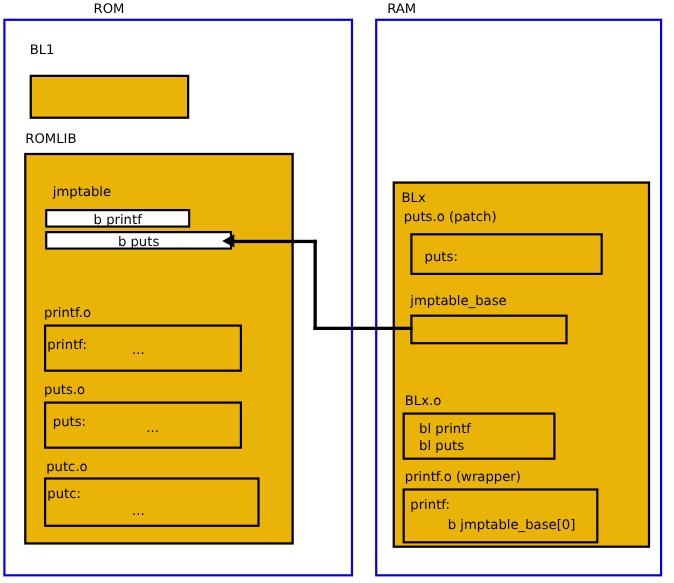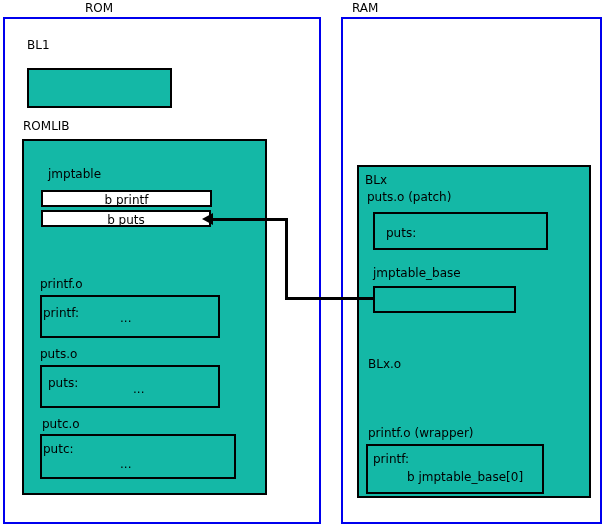--- a/index.html
+++ b/index.html
@@ -27,21 +27,21 @@
   }
   .region {
     position: absolute;
     border: 2px solid #0000ee;
     background: transparent;
     box-sizing: border-box;
   }
   .box {
     position: absolute;
     border: 2px solid #000000;
-    background: #14b8a6;
+    background: #eab308;
     box-sizing: border-box;
     padding-left: 40px;
   }
   .cell {
     position: absolute;
     border: 2px solid #000000;
     background: #ffffff;
     box-sizing: border-box;
     font-size: 12px;
     color: #000000;
@@ -80,21 +80,21 @@
   <div class="lbl" style="left:27px; top:39px;">BL1</div>
   <div class="box" style="left:27px; top:68px; width:145px; height:40px;">
     <span class="txt" style="left:8px; top:10px;"></span>
   </div>
 
   <div class="lbl" style="left:23px; top:120px;">ROMLIB</div>
   <div class="box" style="left:22px; top:139px; width:245px; height:356px;"></div>
 
   <div class="lbl" style="left:48px; top:168px;">jmptable</div>
 
-  <div class="cell" style="left:41px; top:190px; width:171px; height:17px;">b printf</div>
+  <div class="cell" style="left:41px; top:190px; width:132px; height:17px;">b printf</div>
   <div class="cell" style="left:41px; top:210px; width:170px; height:17px;">b puts</div>
 
   <div class="lbl" style="left:40px; top:278px;">printf.o</div>
   <div class="box" style="left:40px; top:295px; width:180px; height:43px;">
     <span class="txt" style="left:1px; top:9px;">printf:</span>
     <span class="txt" style="left:78px; top:14px;">...</span>
   </div>
 
   <div class="lbl" style="left:40px; top:348px;">puts.o</div>
   <div class="box" style="left:40px; top:365px; width:180px; height:43px;">
@@ -119,20 +119,24 @@
   <div class="box" style="left:373px; top:212px; width:175px; height:38px;">
     <span class="txt" style="left:11px; top:12px;">puts:</span>
   </div>
 
   <div class="lbl" style="left:373px; top:267px;">jmptable_base</div>
   <div class="box" style="left:373px; top:286px; width:143px; height:27px;">
     <span class="txt" style="left:6px; top:6px;"></span>
   </div>
 
   <div class="lbl" style="left:368px; top:358px;text-align:right;">BLx.o</div>
+  <div class="box" style="left:366px; top:375px; width:139px; height:43px;">
+    <span class="txt" style="left:13px; top:6px;">bl printf</span>
+    <span class="txt" style="left:13px; top:21px;">bl puts</span>
+  </div>
 
   <div class="lbl" style="left:368px; top:427px;">printf.o (wrapper)</div>
   <div class="box" style="left:366px; top:444px; width:178px; height:50px;">
     <span class="txt" style="left:5px; top:6px;">printf:</span>
     <span class="txt" style="left:39px; top:24px;">b jmptable_base[0]</span>
   </div>
 
   <div class="conn" style="left:285px; top:297px; width:90px; height:3px;"></div>
 
   <div class="conn" style="left:285px; top:218px; width:3px; height:82px;"></div>

